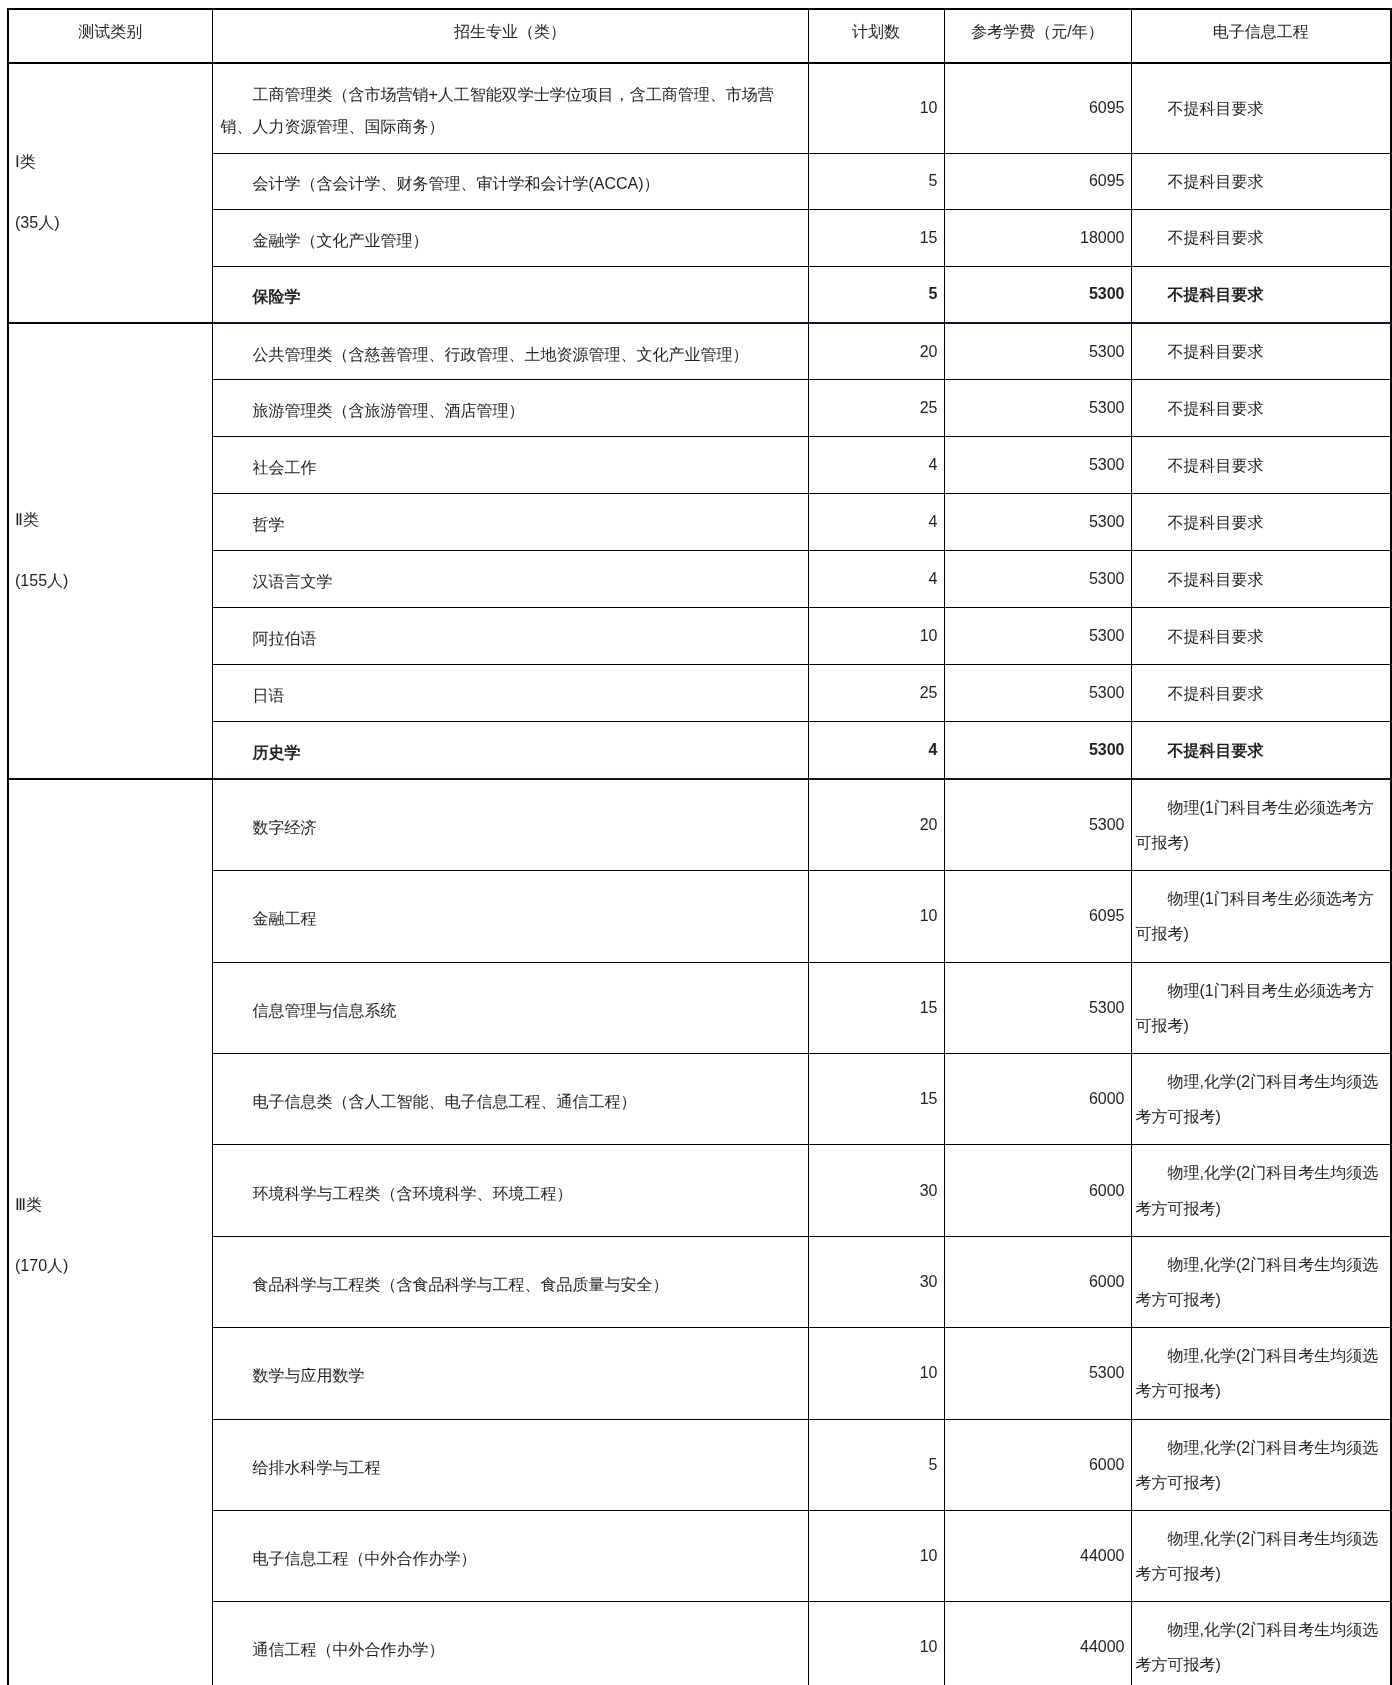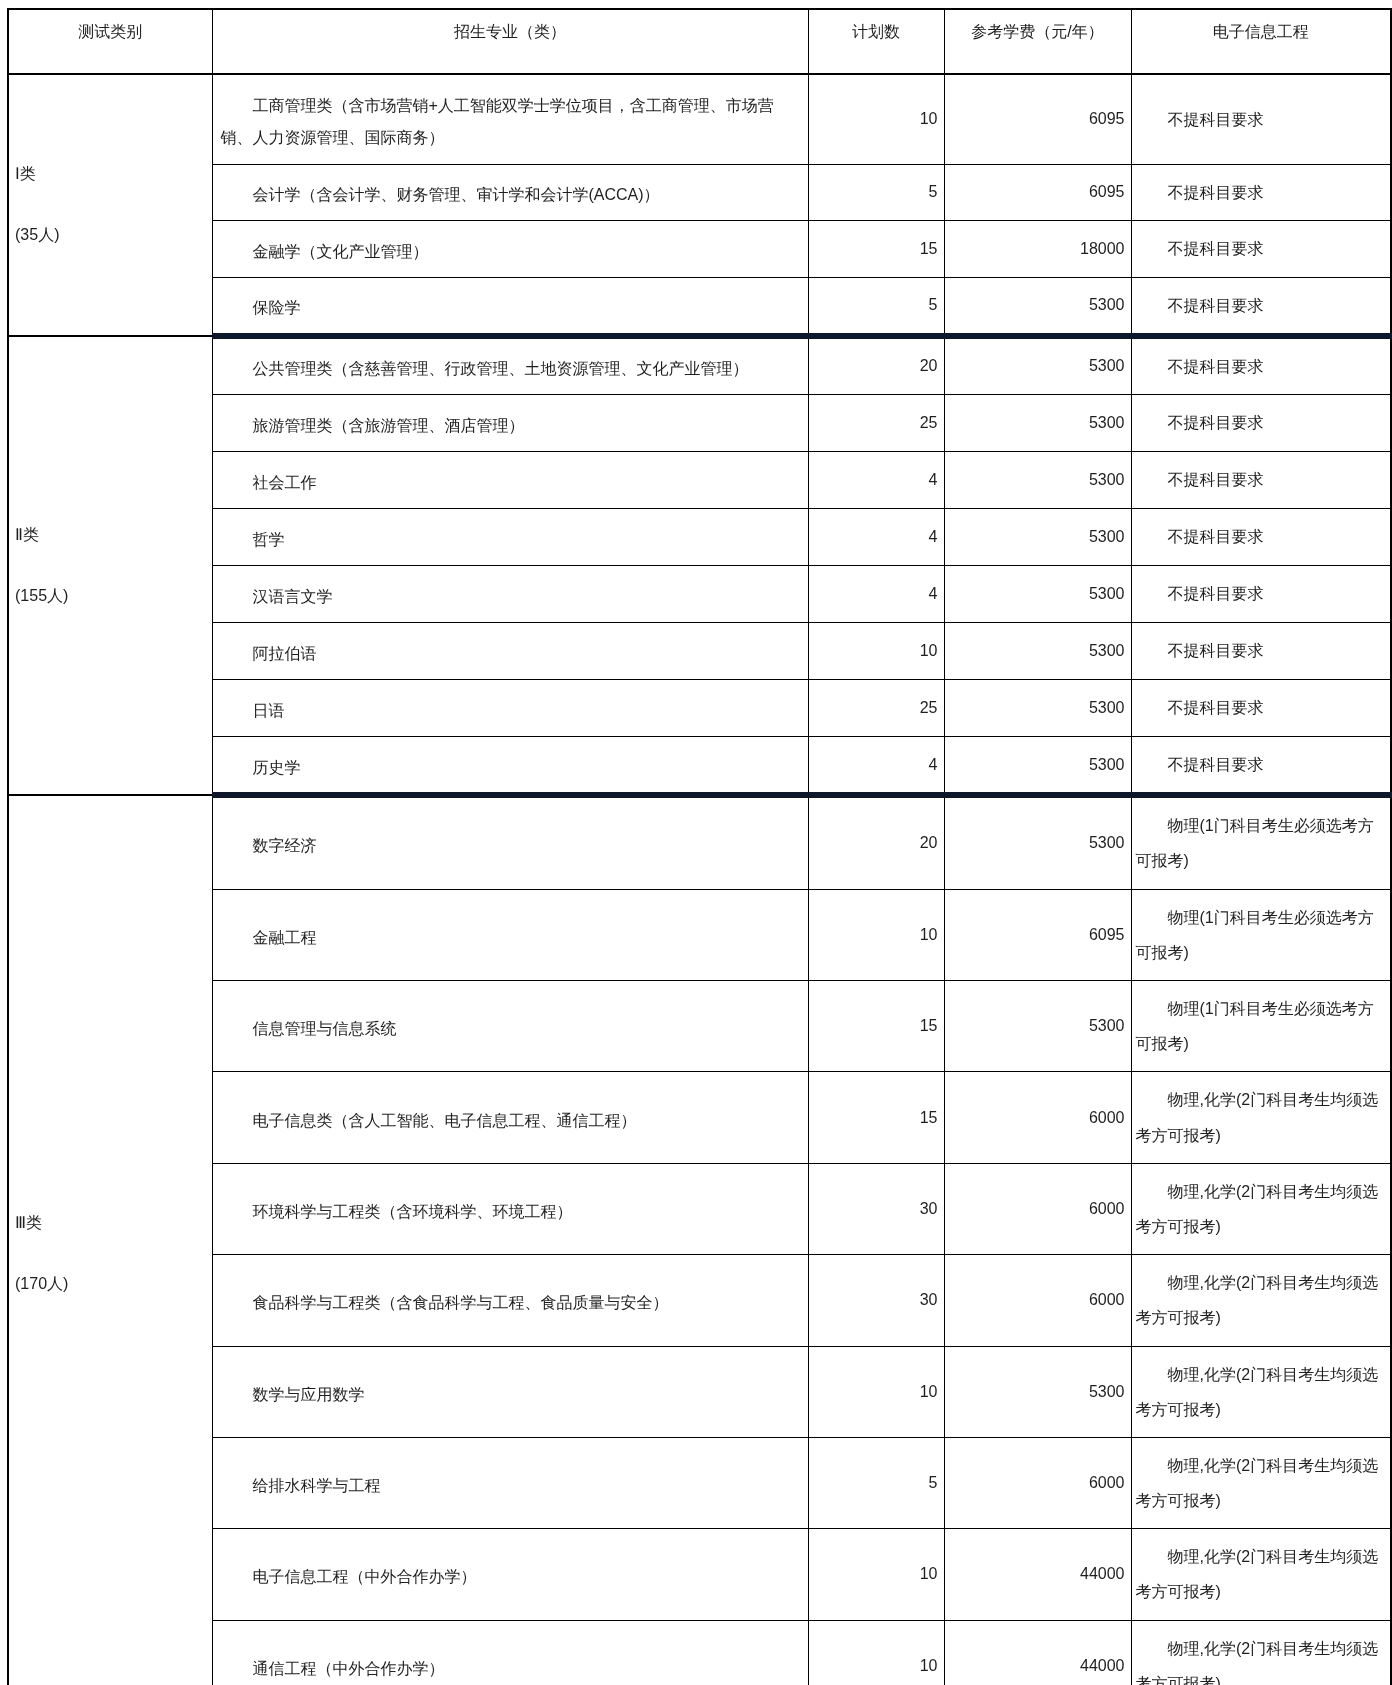--- a/index.html
+++ b/index.html
@@ -20,21 +20,21 @@
   }
   td, th {
     border: 1px solid #000;
     font-size: 16px;
     font-weight: normal;
     padding: 2px 6px;
     vertical-align: middle;
     word-break: break-all;
   }
   thead th {
-    height: 65px;
+    height: 54px;
     text-align: center;
     vertical-align: top;
     padding-top: 12px;
     border-bottom: 2px solid #000;
   }
   td.cat {
     text-align: left;
     vertical-align: middle;
     border-bottom: 2px solid #000;
   }
@@ -45,21 +45,21 @@
     line-height: 2;
     padding: 8px 26px 2px 8px;
   }
   td.num { text-align: right; }
   td.req {
     text-align: left;
     text-indent: 2em;
     line-height: 2.2;
     padding: 10px 4px;
   }
-  tr.gend td { border-bottom: 6px solid #0f172a; }
+  tr.gend td { border-bottom: 2px solid #0f172a; font-weight: bold; }
   tr.r90 { height: 90px; }
   tr.r57 { height: 57px; }
   tr.r55 { height: 55px; }
   tr.r87 { height: 87px; }
   .footer-title {
     margin-top: 7px;
     text-align: center;
     font-weight: normal;
     font-size: 17px;
     color: #000000;

